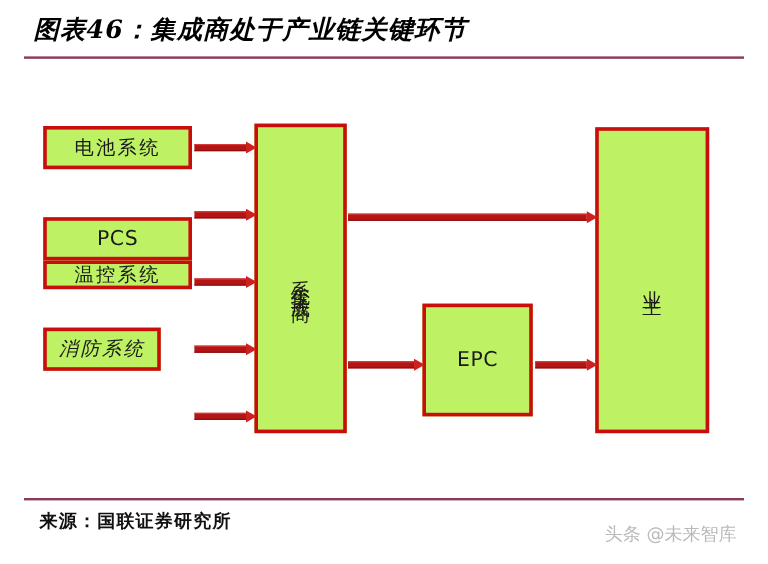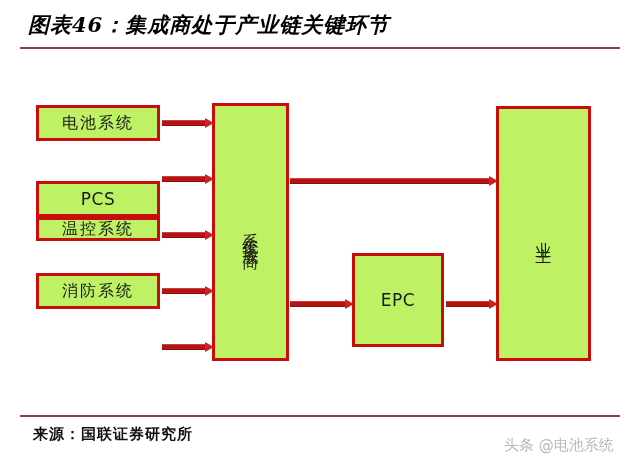--- a/index.html
+++ b/index.html
@@ -116,21 +116,21 @@
     writing-mode: vertical-rl;
     text-orientation: upright;
     letter-spacing: 5px;
     font-size: 16px;
   }
 
   
   #node-battery   { left: 36px;  top: 105px; width: 124px; height: 36px; }
   #node-pcs       { left: 36px;  top: 161px; width: 124px; height: 36px; margin-top: 20px; }
   #node-thermal   { left: 36px;  top: 217px; width: 124px; height: 24px; }
-  #node-fire      { left: 36px;  top: 273px; width: 124px; height: 36px; }
+  #node-fire      { left: 36px;  top: 273px; width: 98px; height: 36px; font-style: italic; }
   #node-other     { left: 36px;  top: 329px; width: 124px; height: 36px; }
   #node-integrator{ left: 212px; top: 103px; width: 77px;  height: 258px; }
   #node-epc       { left: 352px; top: 253px; width: 92px;  height: 94px; }
   #node-owner     { left: 496px; top: 106px; width: 95px;  height: 255px; }
 
   
   .arrow {
     position: absolute;
     height: 10px;
   }
@@ -264,15 +264,15 @@
       <div class="shaft"></div>
       <div class="head"></div>
     </div>
 
   </div>
 
   <div class="source-rule"></div>
 
   <div class="source-text">来源：国联证券研究所</div>
 
-  <div class="watermark">头条 @电池系统</div>
+  <div class="watermark">头条 @未来智库</div>
 
 </div>
 
 </body></html>

